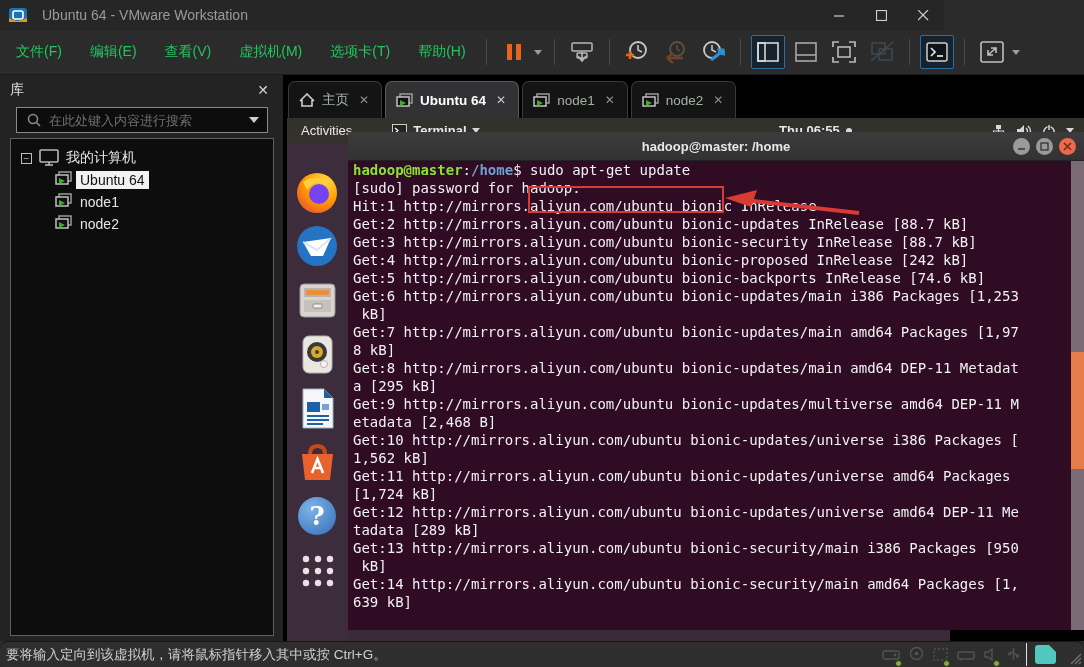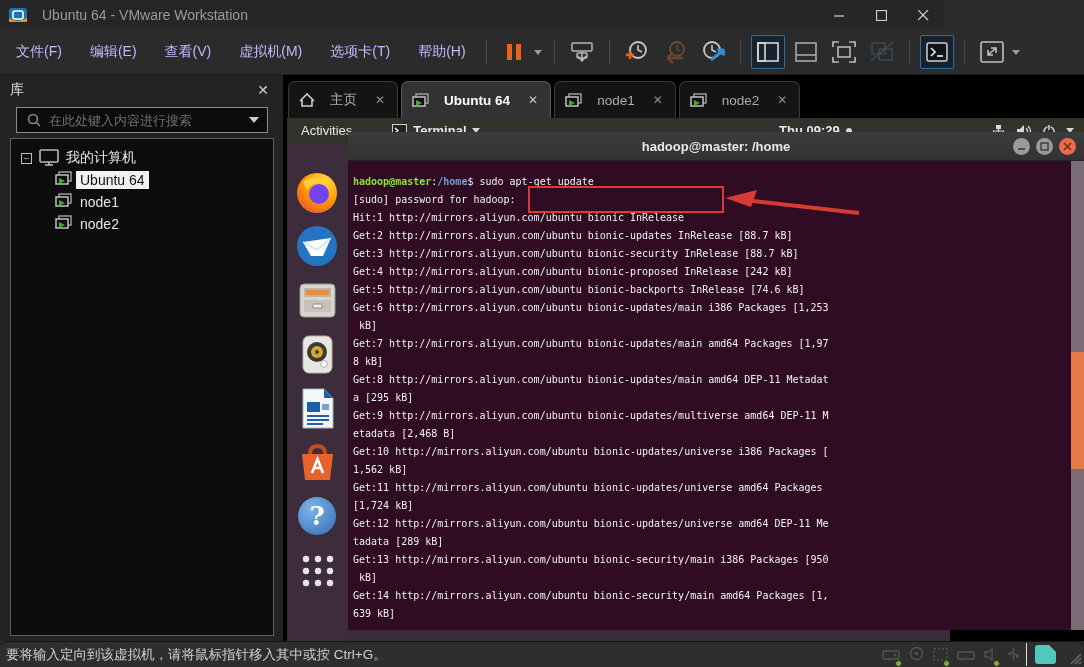--- a/index.html
+++ b/index.html
@@ -12,21 +12,21 @@
     display:flex; align-items:center; }
   #vmw-logo { width:20px; height:20px; margin-left:8px; position:relative; }
   #win-title { color:#9a9a9a; font-size:14px; margin-left:14px; }
   #win-controls { position:absolute; right:0; top:0; height:30px; display:flex; }
   .wc-btn { width:42px; height:30px; display:flex; align-items:center; justify-content:center; }
   .wc-btn svg { stroke:#cfcfcf; stroke-width:1.2; fill:none; }
 
   
   #menubar { position:absolute; left:0; top:30px; width:1084px; height:45px; background:#2b2b2b;
     display:flex; align-items:center; border-bottom:1px solid #1c1c1c; }
-  .menu-item { color:#c4b5fd; font-size:14px; padding:6px 12px; margin-left:4px; cursor:default;text-align:right; }
+  .menu-item { color:#22c55e; font-size:14px; padding:6px 12px; margin-left:4px; cursor:default;text-align:right; }
   .tb-sep { width:1px; height:26px; background:#484848; margin:0 8px; }
   .tb-btn { width:34px; height:34px; display:flex; align-items:center; justify-content:center;
     margin:0 2px; border-radius:2px; position:relative; }
   .tb-btn.active { background:#16222e; border:1px solid #2e6da0; }
   .tb-chev { width:0; height:0; border-left:4px solid transparent; border-right:4px solid transparent;
     border-top:5px solid #9a9a9a; margin:0 4px 0 1px; }
 
   
   #sidebar { position:absolute; left:0; top:75px; width:283px; height:566px; background:#232323; }
   #lib-header { display:flex; align-items:center; height:30px; padding:0 10px; }
@@ -47,21 +47,21 @@
     line-height:9px; text-align:center; margin:0 6px 0 4px; }
   .tree-child { display:flex; align-items:center; height:22px; margin-left:38px; font-size:14px; color:#e6e6e6; }
   .tree-child .lbl { padding:1px 4px; }
   .tree-child .lbl.selected { background:#f2f2f2; color:#111; }
   .vm-ic { margin-right:4px; }
 
   
   #content { position:absolute; left:283px; top:75px; width:801px; height:566px; background:#000; }
   #tabbar { position:absolute; left:0; top:0; width:801px; height:43px; display:flex; align-items:flex-end; padding-left:5px; }
   .tab { height:37px; display:flex; align-items:center; padding:0 10px; margin-right:3px;
-    border:1px solid #3a3a3a; border-bottom:none; border-radius:7px 7px 0 0; background:#141414;gap:8px; }
+    border:1px solid #3a3a3a; border-bottom:none; border-radius:7px 7px 0 0; background:#141414; }
   .tab .tlabel { color:#a4b2a4; font-size:13.5px; margin:0 8px 0 7px; }
   .tab .tclose { color:#8f8f8f; font-size:12px; padding:0 2px; }
   .tab.active { background:#323234; border-color:#5a5a5a; }
   .tab.active .tlabel { color:#ffffff; font-weight:bold; }
   .tab.active .tclose { color:#c8c8c8; }
 
   
   #vmscreen { position:absolute; left:4px; top:43px; width:663px; height:523px; background:#3b2a39; }
   #ubtopbar { position:absolute; left:0; top:0; width:797px; height:25px; background:#33312c;
     display:flex; align-items:center; color:#e8e8e8; font-size:13px; }
@@ -83,22 +83,22 @@
   #terminal { position:absolute; left:61px; top:14px; width:736px; height:498px; }
   #term-header { position:absolute; left:0; top:0; width:736px; height:29px;
     background:linear-gradient(#3c3c3c,#323232); border-bottom:1px solid #222;
     display:flex; align-items:center; justify-content:center; }
   #term-title { color:#e8e8e8; font-size:13px; font-weight:bold; }
   #term-btns { position:absolute; right:8px; top:6px; display:flex; gap:6px; }
   .tb-circle { width:17px; height:17px; border-radius:50%; background:#9a9a9a;
     display:flex; align-items:center; justify-content:center; }
   .tb-circle.close { background:#e96b4c; }
   #term-body { position:absolute; left:0; top:29px; width:736px; height:469px; background:#2f0b24;
-    padding:12px 0 0 5px; font-family:"DejaVu Sans Mono","Liberation Mono",monospace;
-    font-size:10px; line-height:18px; color:#f2f2f2; white-space:pre; overflow:hidden; }
+    padding:0 0 0 5px; font-family:"DejaVu Sans Mono","Liberation Mono",monospace;
+    font-size:14px; line-height:18px; color:#f2f2f2; white-space:pre; overflow:hidden; }
   .t-green { color:#8ae234; font-weight:bold; }
   .t-blue  { color:#729fcf; font-weight:bold; }
   
   #term-scroll { position:absolute; right:0; top:29px; width:13px; height:469px; background:#7a6b74; }
   #term-thumb { position:absolute; left:0; top:191px; width:13px; height:117px; background:#e67c4a; }
 
   
   #anno-box { position:absolute; left:528px; top:186px; width:196px; height:27px;
     border:2px solid #d83a34; z-index:30; }
   #anno-arrow { position:absolute; left:723px; top:188px; z-index:30; }
@@ -344,21 +344,21 @@
         <span id="activities">Activities</span>
         <div id="term-menu">
           <svg width="15" height="13">
               <rect x="0.5" y="0.5" width="14" height="12" fill="#222" stroke="#cfcfcf"></rect>
               <path d="M3 4 l3 2.5 l-3 2.5" stroke="#fff" stroke-width="1.2" fill="none"></path>
             </svg>
           <span class="appname">Terminal</span>
           <div class="tb-chev" style="border-top-color:#d8d8d8;"></div>
         </div>
         <div id="clockwrap">
-          <span>Thu 09:29</span>
+          <span>Thu 06:55</span>
           <span id="clock-dot"></span>
         </div>
         <div id="sysicons">
           <svg width="16" height="14">
               <rect x="6" y="1" width="5" height="4" fill="#d8d8d8"></rect>
               <rect x="1" y="9" width="5" height="4" fill="#d8d8d8"></rect>
               <rect x="11" y="9" width="5" height="4" fill="#d8d8d8"></rect>
               <path d="M8.5 5 l0 3 M3.5 9 l0 -2 l10 0 l0 2" stroke="#d8d8d8" stroke-width="1.2" fill="none"></path>
             </svg>
           <svg width="16" height="14">

